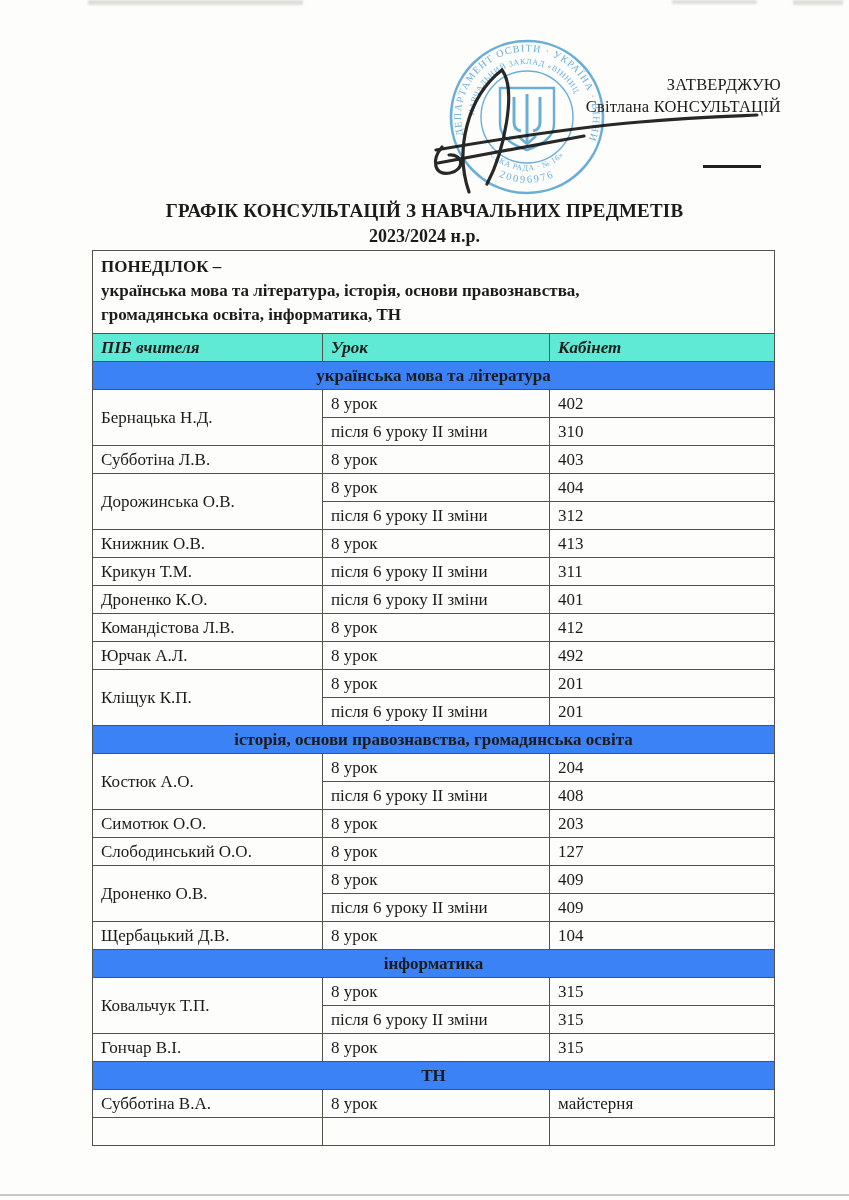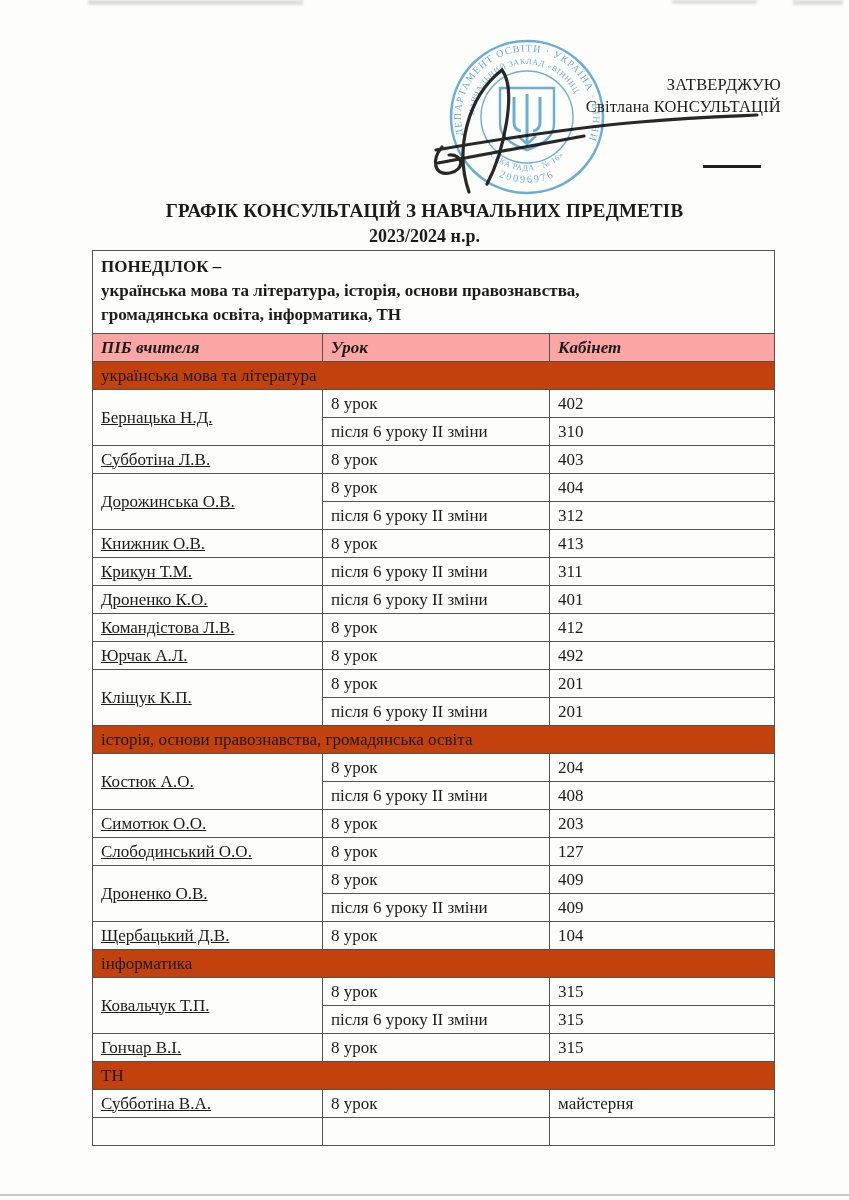--- a/index.html
+++ b/index.html
@@ -36,27 +36,27 @@
     font-size:17px;
   }
   table.schedule td, table.schedule th{
     border:1px solid #53524c;
     padding:0 8px;height:28px;box-sizing:border-box;
     vertical-align:middle;text-align:left;overflow:hidden;
   }
   .day-header-cell{padding:4px 8px 6px 8px !important;height:auto !important;}
   .day-header-cell div{font-weight:bold;line-height:24px;white-space:nowrap;}
   th.col-head{
-    background:#fca5a5;font-weight:bold;font-style:italic;font-size:17px;
+    background:#5eead4;font-weight:bold;font-style:italic;font-size:17px;
     height:30px;
   }
   tr.section-row td{
-    font-weight:normal;text-align:left;background:#c2410c;
-  }
-  td.col-teacher{vertical-align:top;padding-top:3px;text-decoration:underline;}
+    font-weight:bold;text-align:center;background:#3b82f6;
+  }
+  td.col-teacher{vertical-align:top;padding-top:3px;}
   .c1{width:230px;} .c2{width:227px;} .c3{width:225px;}
 </style>
 </head>
 <body>
 
 <div class="page">
 
   <div class="artifact" style="left:88px;top:0;width:215px;height:5px;"></div>
   <div class="artifact" style="left:672px;top:0;width:85px;height:4px;"></div>
   <div class="artifact" style="left:793px;top:0;width:50px;height:5px;"></div>

